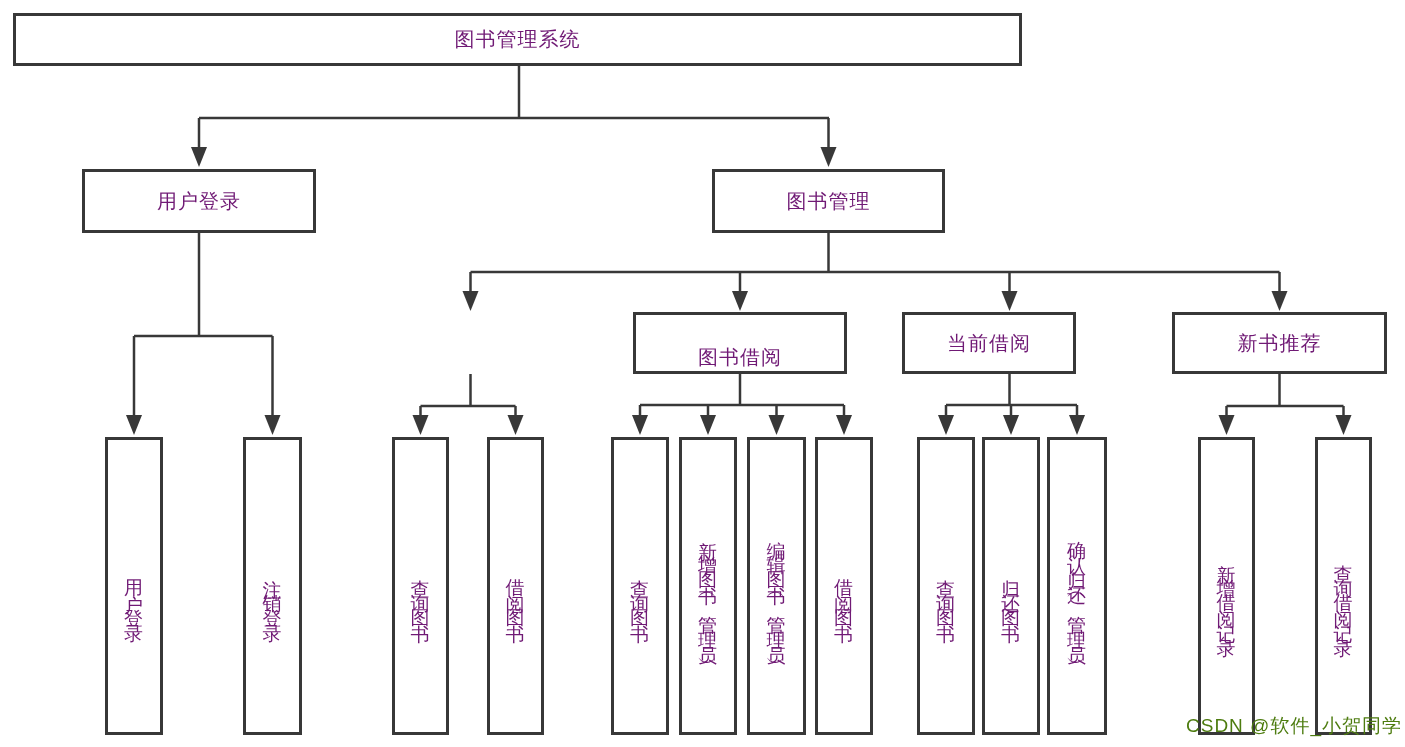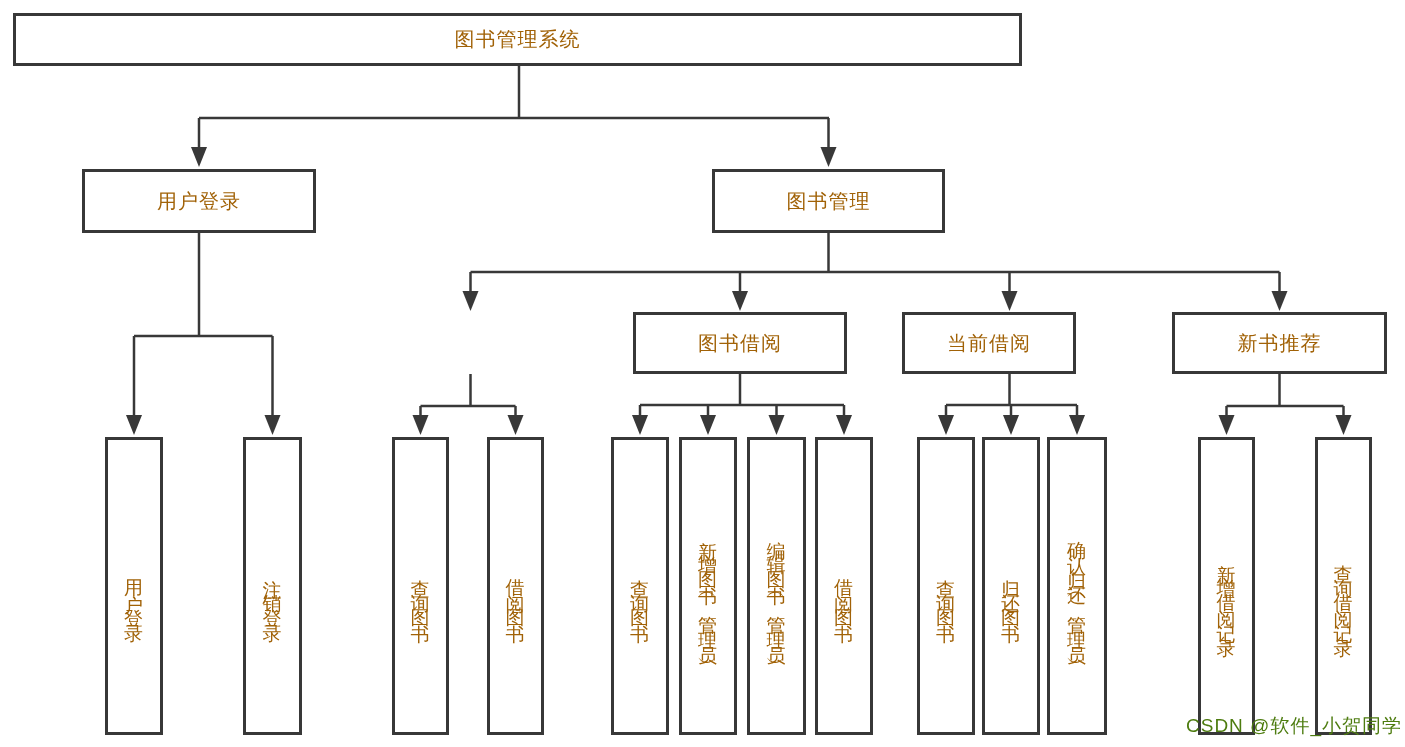--- a/index.html
+++ b/index.html
@@ -21,21 +21,21 @@
     z-index: 1;
   }
   .box {
     position: absolute;
     box-sizing: border-box;
     border: 3px solid #383838;
     background: #ffffff;
     display: flex;
     align-items: center;
     justify-content: center;
-    color: #a16207;
+    color: #701a75;
     z-index: 2;
   }
   .hlabel {
     font-size: 20px;
     letter-spacing: 1px;
     white-space: nowrap;
   }
   .leaf .vlabel {
     writing-mode: vertical-rl;
     text-orientation: mixed;
@@ -134,21 +134,21 @@
     <span class="hlabel">图书管理系统</span>
   </div>
 
   <div class="box" style="left:82px; top:169px; width:234px; height:64px;">
     <span class="hlabel">用户登录</span>
   </div>
   <div class="box" style="left:712px; top:169px; width:233px; height:64px;">
     <span class="hlabel">图书管理</span>
   </div>
 
-  <div class="box" style="left:633px; top:312px; width:214px; height:62px;">
+  <div class="box" style="left:633px; top:312px; width:214px; height:62px;align-items:flex-end;">
     <span class="hlabel">图书借阅</span>
   </div>
   <div class="box" style="left:902px; top:312px; width:174px; height:62px;">
     <span class="hlabel">当前借阅</span>
   </div>
   <div class="box" style="left:1172px; top:312px; width:215px; height:62px;">
     <span class="hlabel">新书推荐</span>
   </div>
 
   <div class="box leaf" style="left:105px; top:437px; width:58px; height:298px;">

